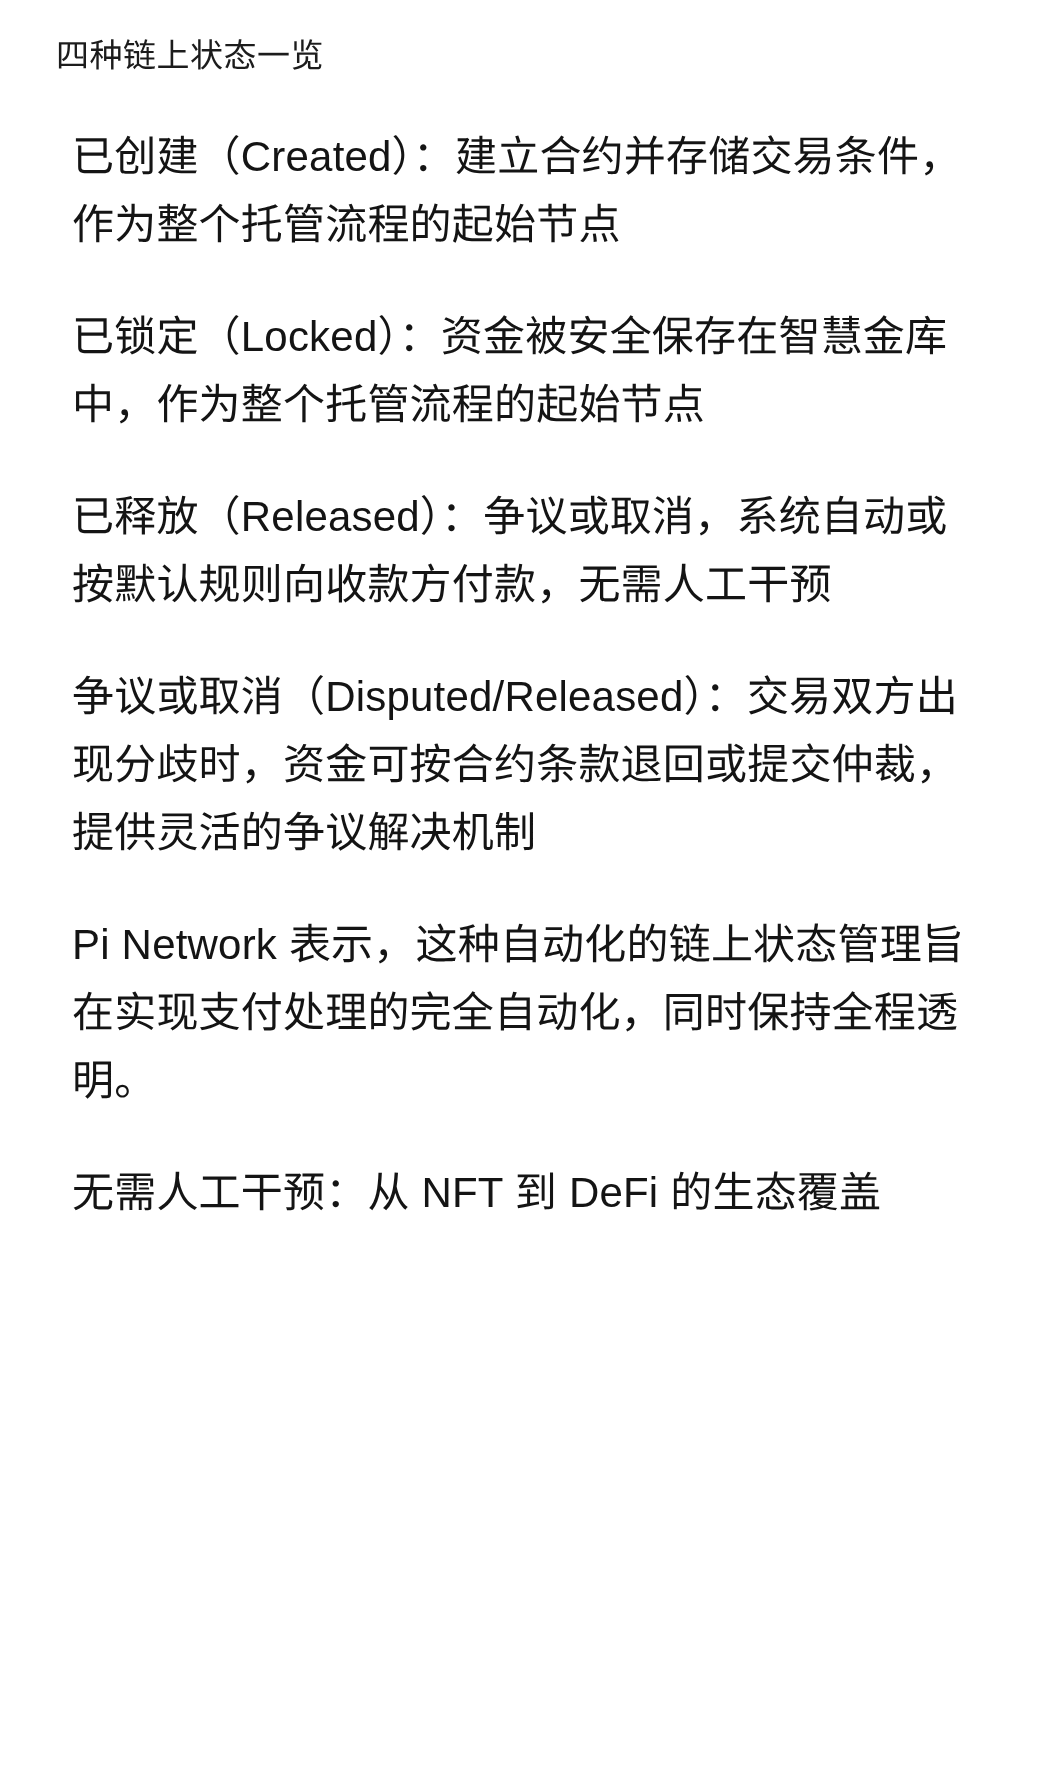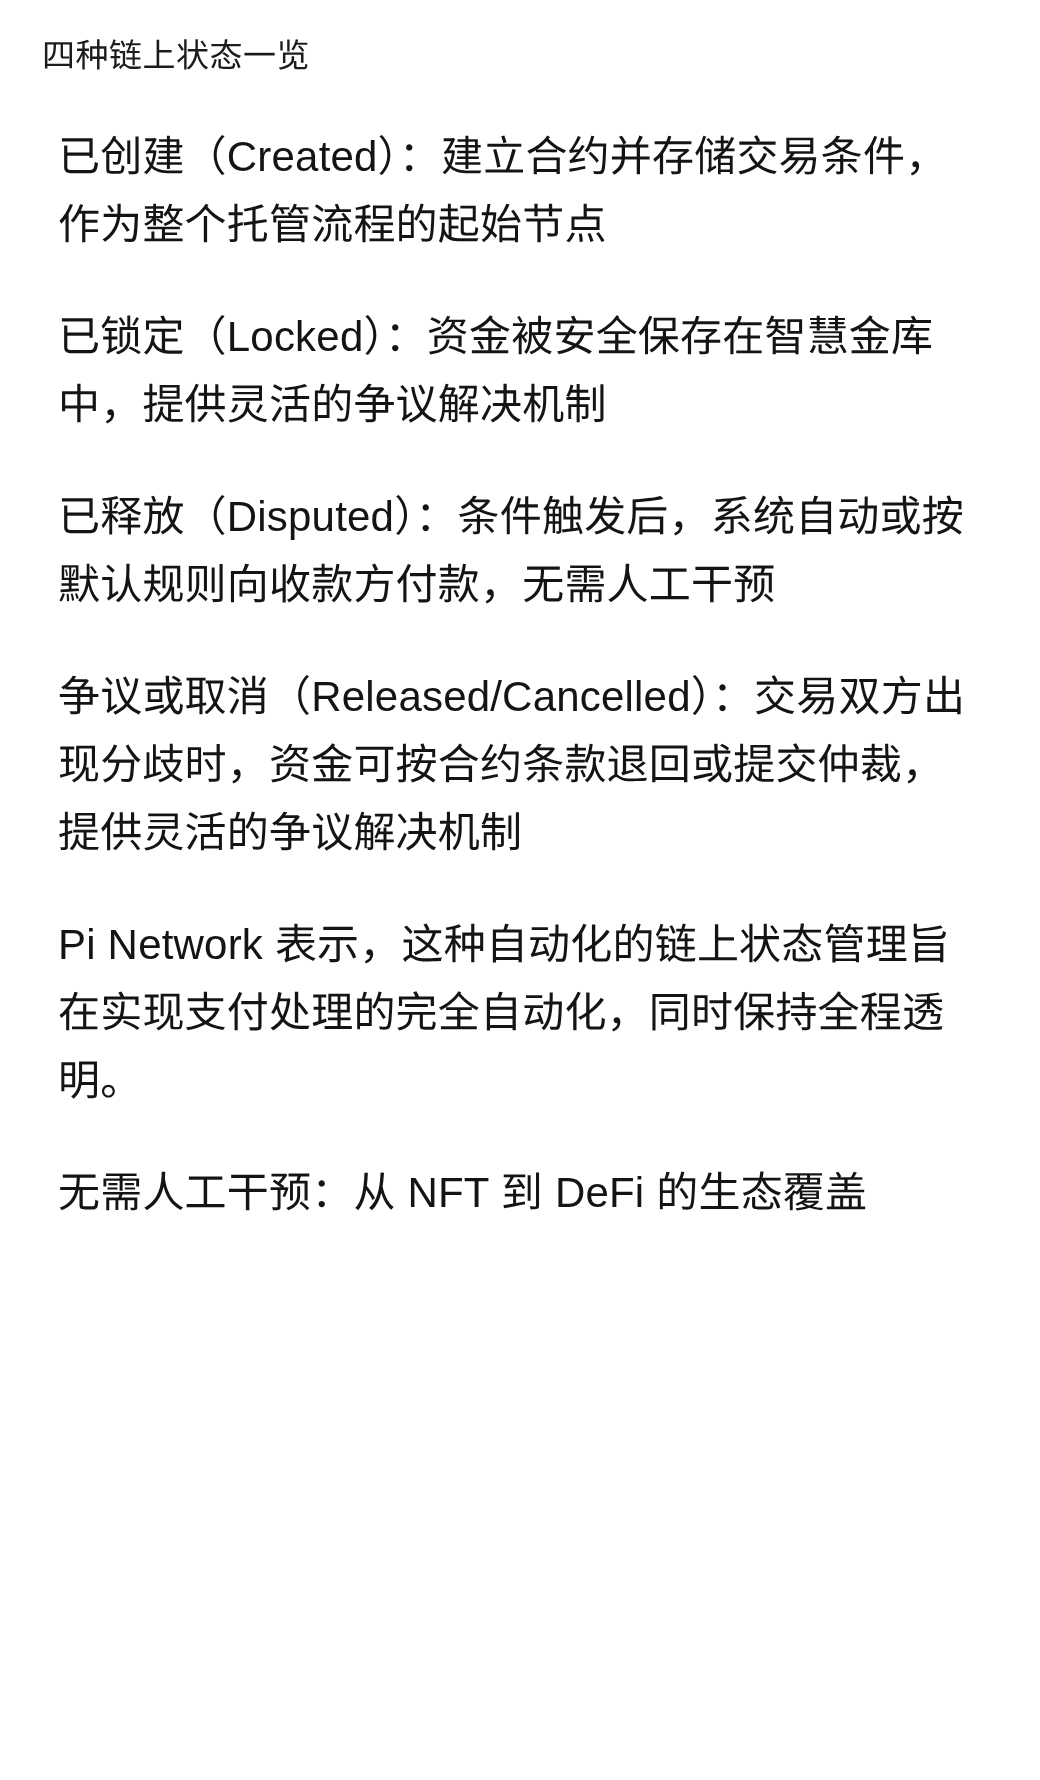--- a/index.html
+++ b/index.html
@@ -11,21 +11,21 @@
     width: 1040px;
     min-height: 1780px;
     font-family: "Liberation Sans", "DejaVu Sans", sans-serif;
     color: #1a1a1a;
     -webkit-font-smoothing: antialiased;
   }
   .page {
     box-sizing: border-box;
     width: 1040px;
     min-height: 1780px;
-    padding: 26px 56px 40px 42px;
+    padding: 26px 56px 40px 56px;
     background: #ffffff;
   }
   .section-heading {
     font-size: 33px;
     line-height: 1.35;
     font-weight: 400;
     color: #1c1c1c;
     margin: 8px 0 44px 0;
     letter-spacing: 0.5px;
   }
@@ -44,23 +44,23 @@
 </style>
 </head>
 <body>
 
 <div class="page">
 
   <div class="section-heading">四种链上状态一览</div>
 
   <p class="para">已创建（Created）：建立合约并存储交易条件，作为整个托管流程的起始节点</p>
 
-  <p class="para">已锁定（Locked）：资金被安全保存在智慧金库中，提供灵活的争议解决机制</p>
+  <p class="para">已锁定（Locked）：资金被安全保存在智慧金库中，作为整个托管流程的起始节点</p>
 
-  <p class="para">已释放（Disputed）：条件触发后，系统自动或按默认规则向收款方付款，无需人工干预</p>
+  <p class="para">已释放（Released）：争议或取消，系统自动或按默认规则向收款方付款，无需人工干预</p>
 
-  <p class="para">争议或取消（Released/Cancelled）：交易双方出现分歧时，资金可按合约条款退回或提交仲裁，提供灵活的争议解决机制</p>
+  <p class="para">争议或取消（Disputed/Released）：交易双方出现分歧时，资金可按合约条款退回或提交仲裁，提供灵活的争议解决机制</p>
 
   <p class="para">Pi Network 表示，这种自动化的链上状态管理旨在实现支付处理的完全自动化，同时保持全程透明。</p>
 
   <p class="para">无需人工干预：从 NFT 到 DeFi 的生态覆盖</p>
 
 </div>
 
 </body></html>

